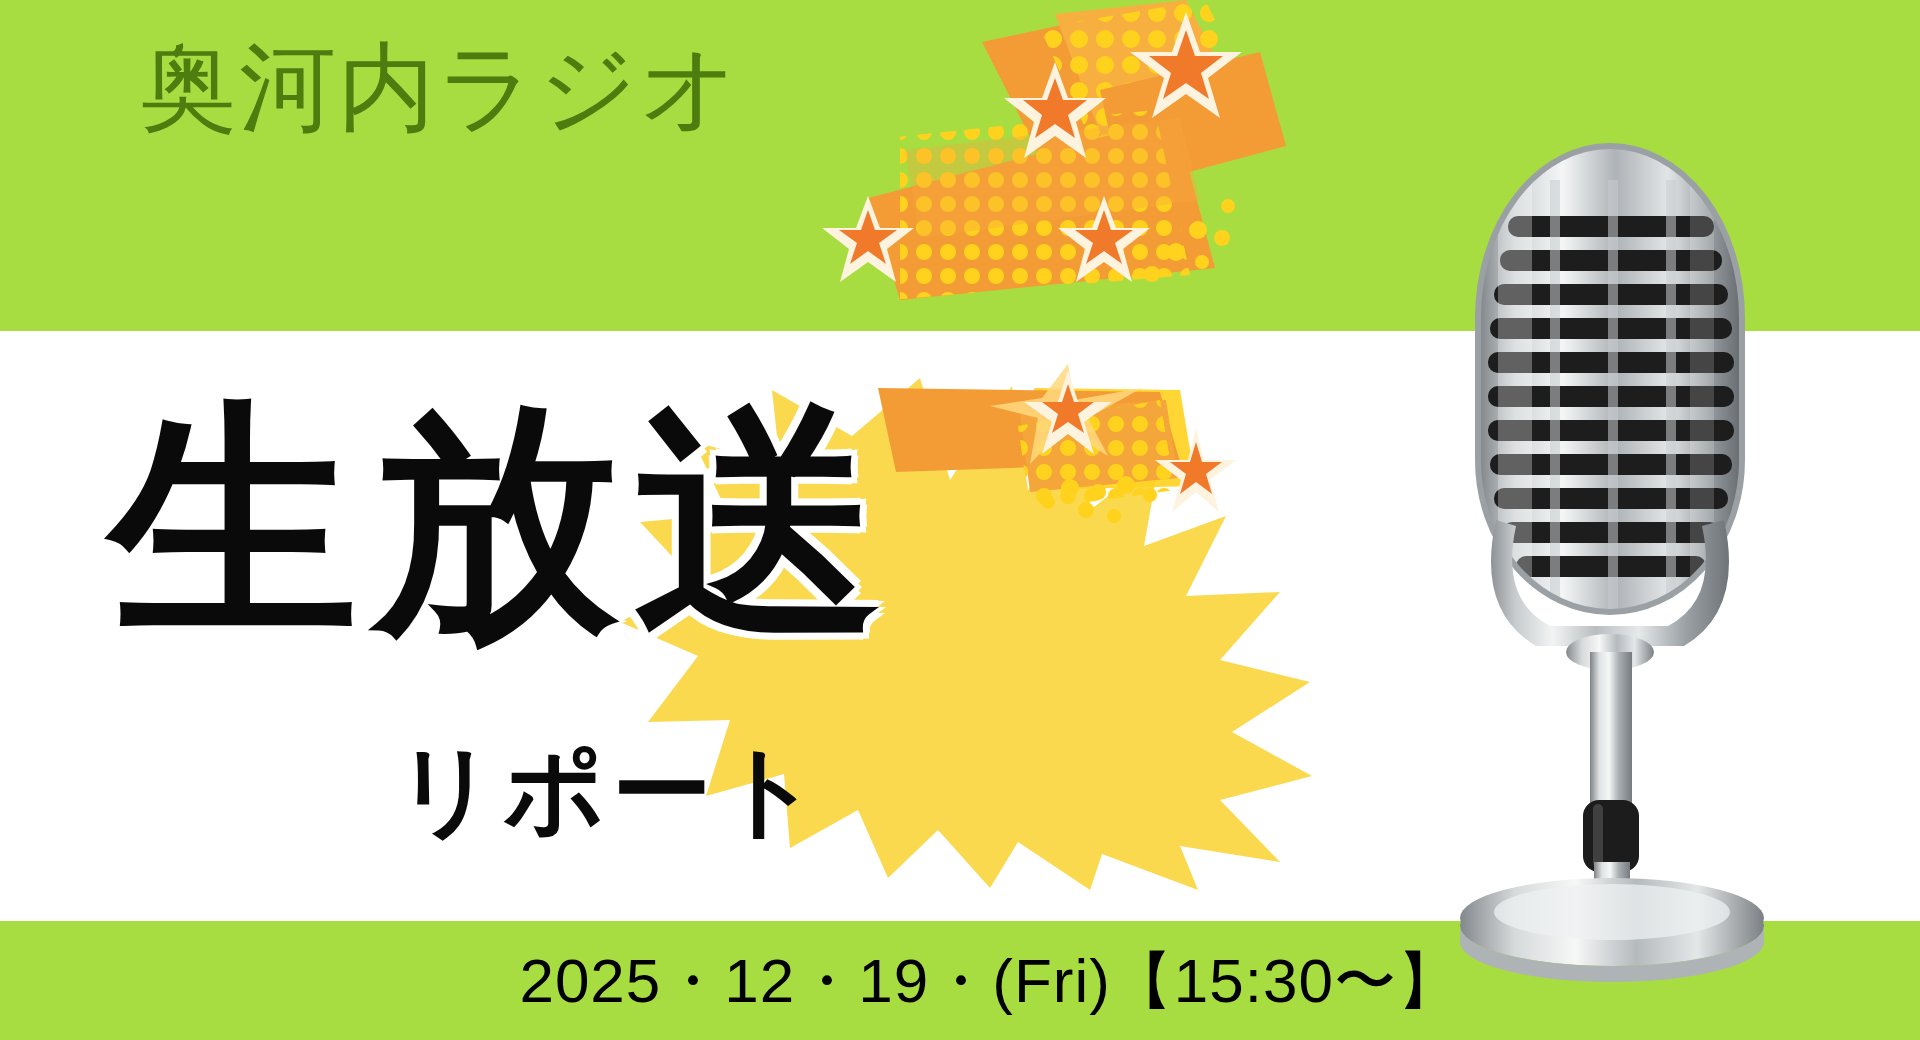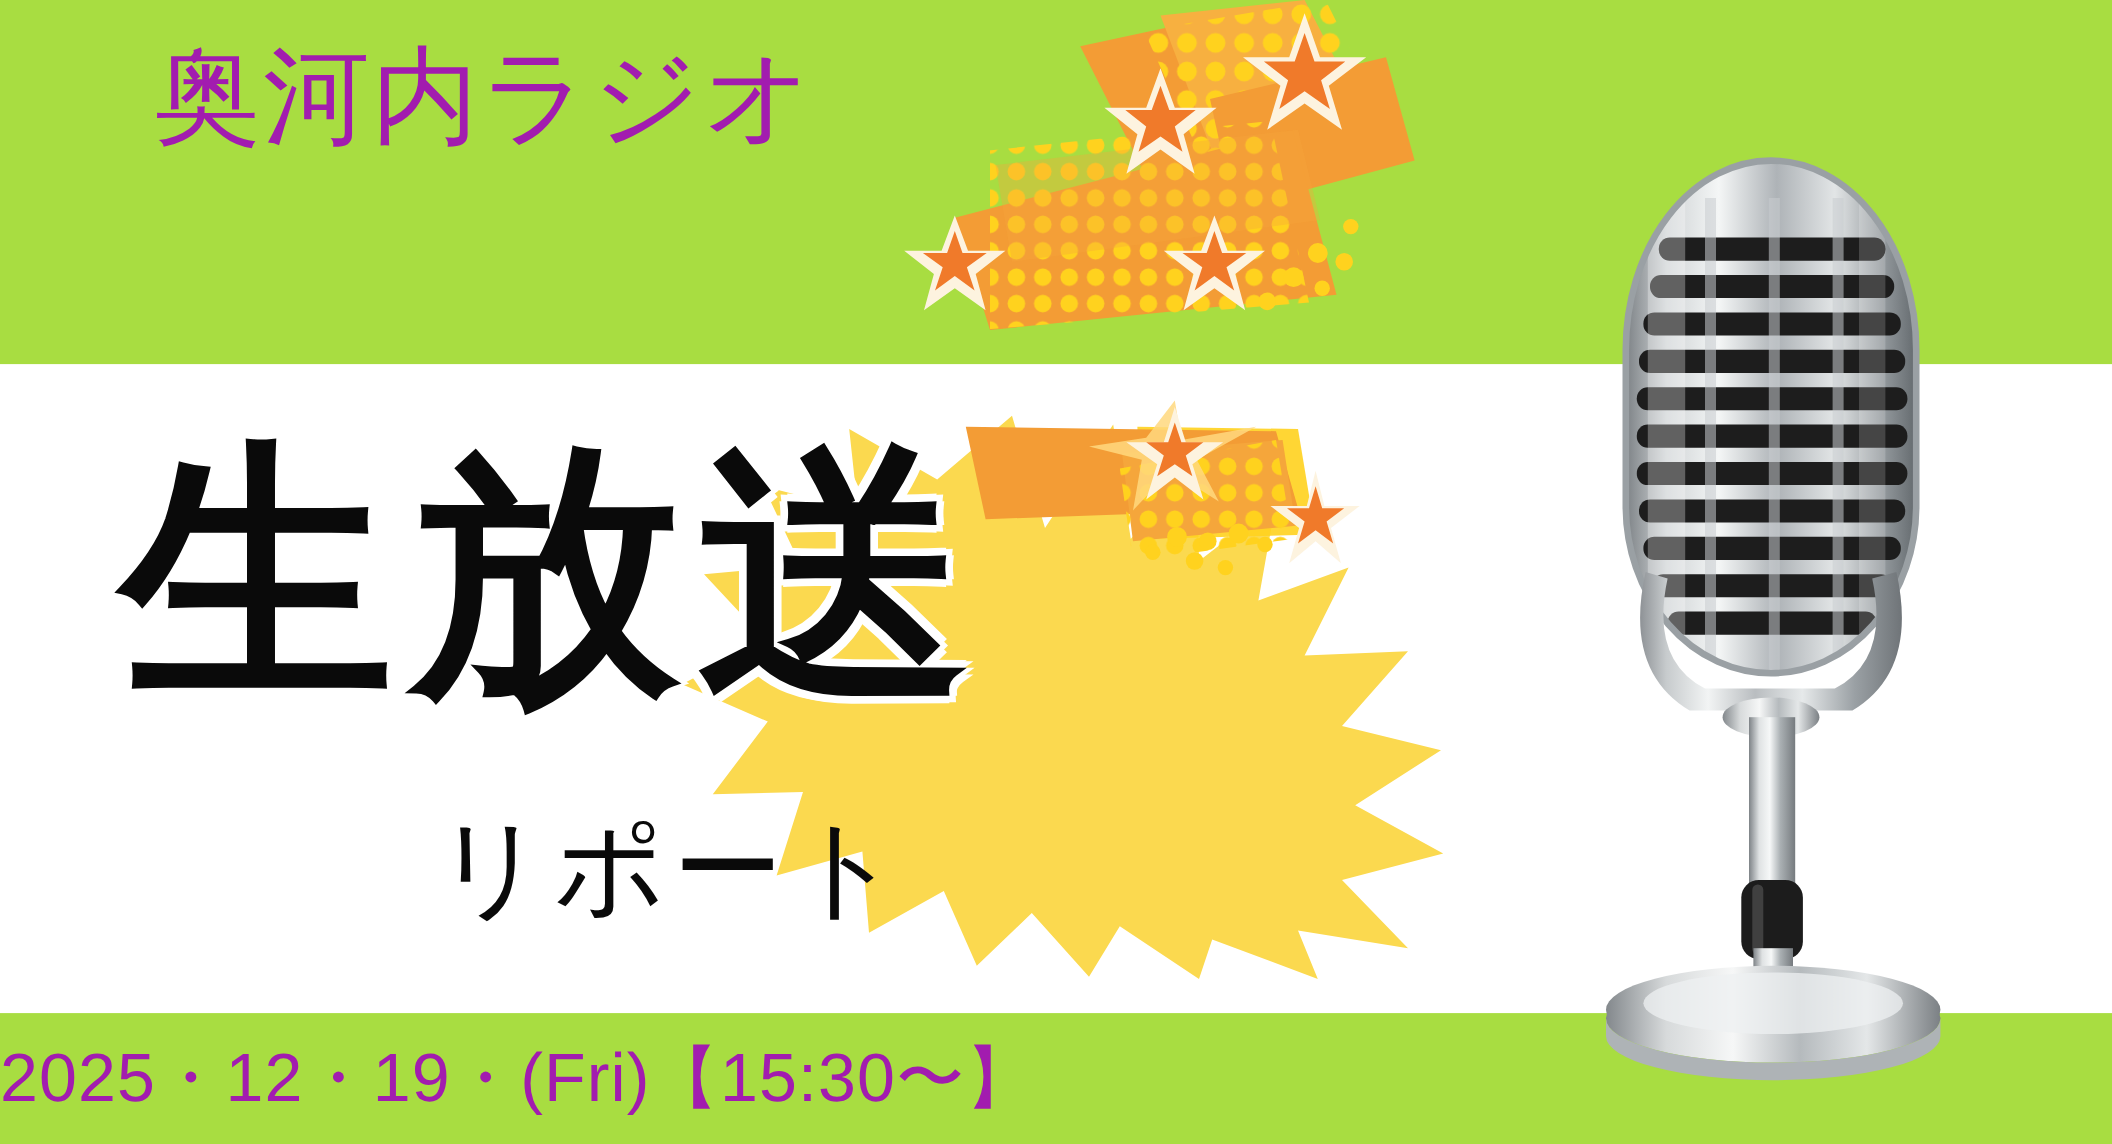--- a/index.html
+++ b/index.html
@@ -24,21 +24,21 @@
   .band-bottom{
     position:absolute;left:0;top:921px;width:1920px;height:119px;
     background:#a8dd41;
   }
 
   
   .station-name{
     position:absolute;left:140px;top:36px;
     font-size:97px;line-height:1.08;
     font-weight:400;
-    color:#a21caf;
+    color:#4d7c0f;
     letter-spacing:2px;
     white-space:nowrap;
   }
   .station-freq{
     position:absolute;left:142px;top:158px;
     font-size:64px;line-height:1;
     font-weight:400;
     color:#101010;
     letter-spacing:1px;
     white-space:nowrap;
@@ -64,34 +64,34 @@
     text-shadow:
       -6px -6px 0 #ffffff,  6px -6px 0 #ffffff,
       -6px  6px 0 #ffffff,  6px  6px 0 #ffffff,
        0px -7px 0 #ffffff,  0px  7px 0 #ffffff,
       -7px  0px 0 #ffffff,  7px  0px 0 #ffffff;
   }
   .subline{
     position:absolute;left:395px;top:740px;
     z-index:6;
     font-size:100px;line-height:1;
-    font-weight:400;
+    font-weight:700;
     color:#0a0a0a;
     letter-spacing:6px;
     white-space:nowrap;
   }
 
   
   .date-line{
     position:absolute;left:0;top:950px;width:1460px;
-    text-align:left;
+    text-align:right;
     z-index:6;
     font-size:62px;line-height:1;
     font-weight:400;
-    color:#a21caf;
+    color:#000000;
     letter-spacing:1px;
     white-space:nowrap;
   }
 
   
   .deco-top{
     position:absolute;left:0;top:0;width:1920px;height:620px;
     z-index:3;pointer-events:none;
   }
   .deco-mid{

